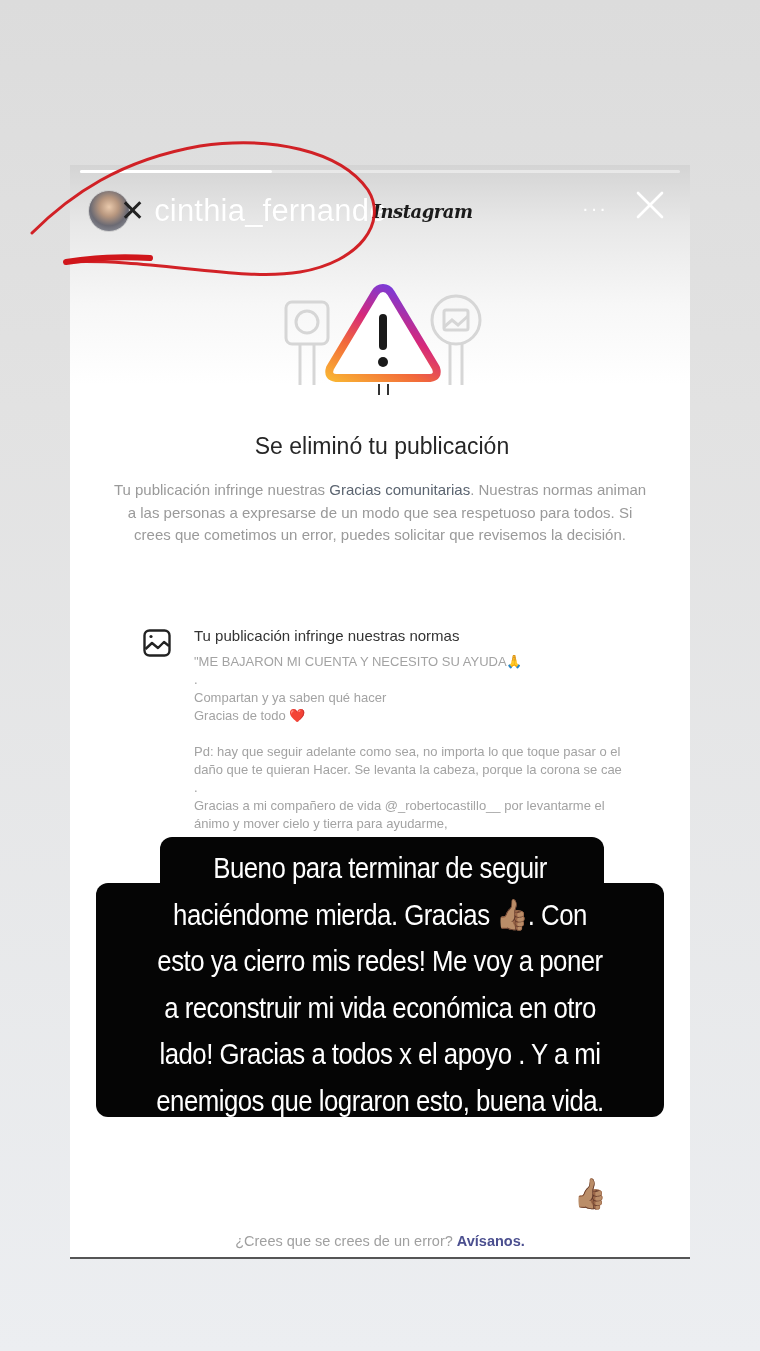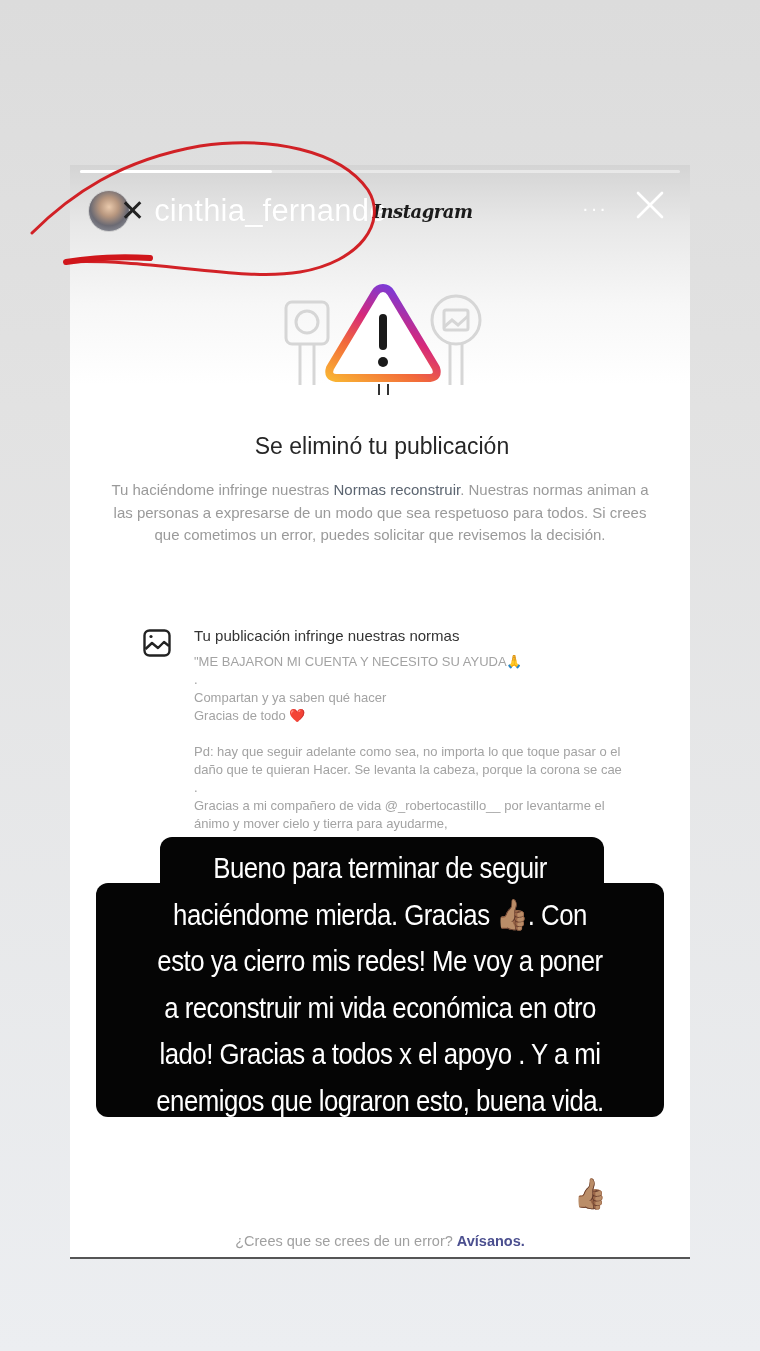--- a/index.html
+++ b/index.html
@@ -141,21 +141,21 @@
     <path d="M105 8 Q110 8 113 13 L158 88 Q161 97 152 98 L58 98 Q49 97 52 88 L97 13 Q100 8 105 8 Z" fill="#ffffff" stroke="url(#ig)" stroke-width="8" stroke-linejoin="round"></path>
     <rect x="101" y="34" width="8" height="36" rx="4" fill="#1a1a1a"></rect>
     <circle cx="105" cy="82" r="5" fill="#1a1a1a"></circle>
     <line x1="101" y1="104" x2="101" y2="115" stroke="#333" stroke-width="2"></line>
     <line x1="110" y1="104" x2="110" y2="115" stroke="#333" stroke-width="2"></line>
   </svg>
 
   <div class="title">Se eliminó tu publicación</div>
 
   <div class="desc">
-    <span>Tu haciéndome infringe nuestras </span><span class="link">Normas reconstruir</span><span>. Nuestras normas animan a las personas a expresarse de un modo que sea respetuoso para todos. Si crees que cometimos un error, puedes solicitar que revisemos la decisión.</span>
+    <span>Tu publicación infringe nuestras </span><span class="link">Gracias comunitarias</span><span>. Nuestras normas animan a las personas a expresarse de un modo que sea respetuoso para todos. Si crees que cometimos un error, puedes solicitar que revisemos la decisión.</span>
   </div>
 
   <div class="post-box">
     <svg class="post-icon" viewBox="0 0 30 30">
       <rect x="2.5" y="2.5" width="25" height="25" rx="5" fill="none" stroke="#222" stroke-width="2.4"></rect>
       <circle cx="9" cy="8.5" r="1.6" fill="#222"></circle>
       <polyline points="3.5,21 10,15 16,20 22,14 27,18" fill="none" stroke="#222" stroke-width="2.4" stroke-linejoin="round"></polyline>
     </svg>
     <div class="post-title">Tu publicación infringe nuestras normas</div>
     <div class="post-body">"ME BAJARON MI CUENTA Y NECESITO SU AYUDA🙏

